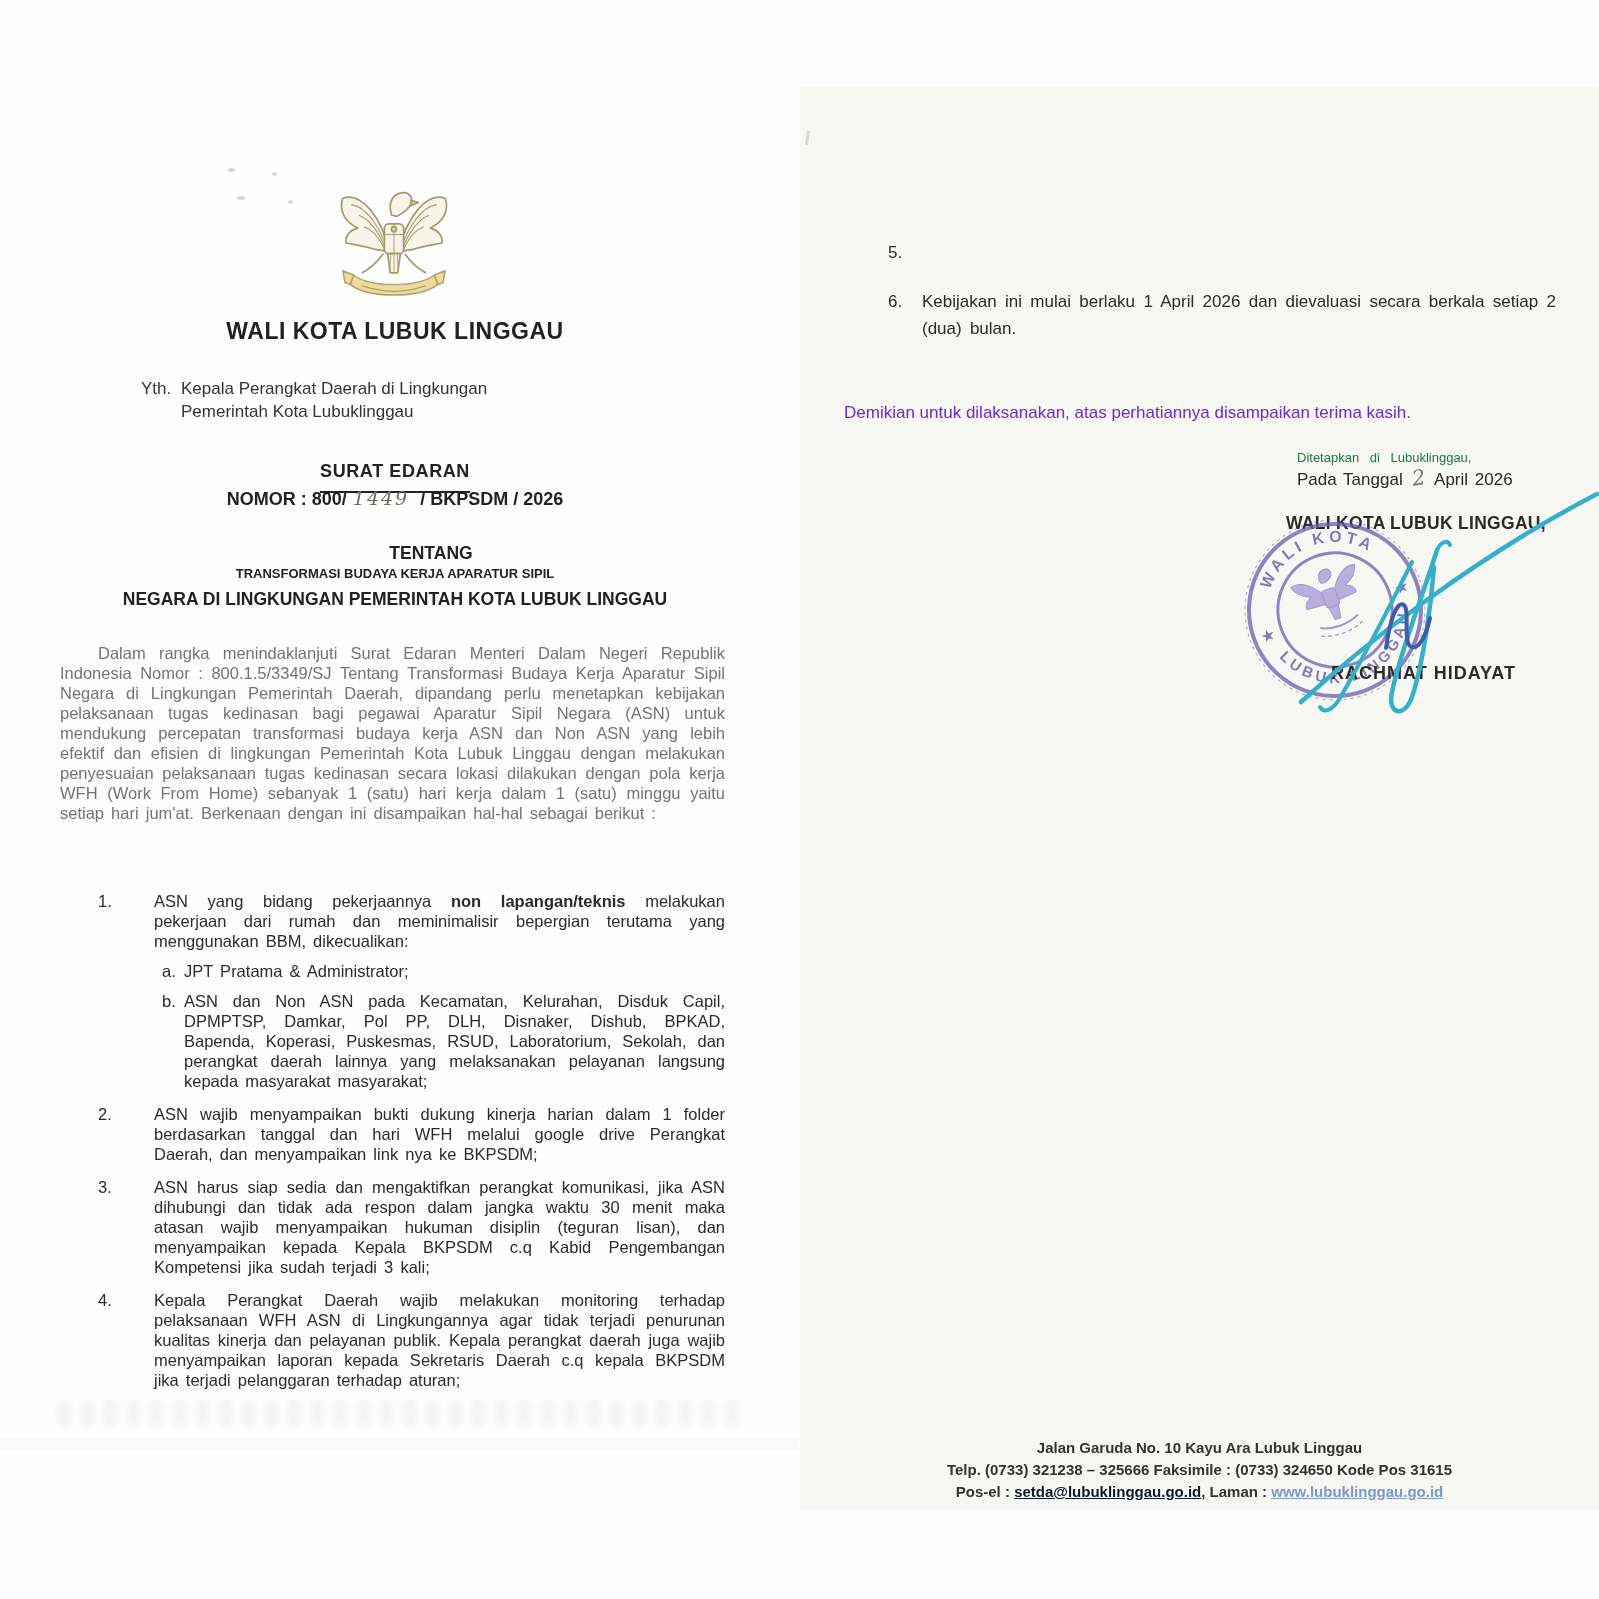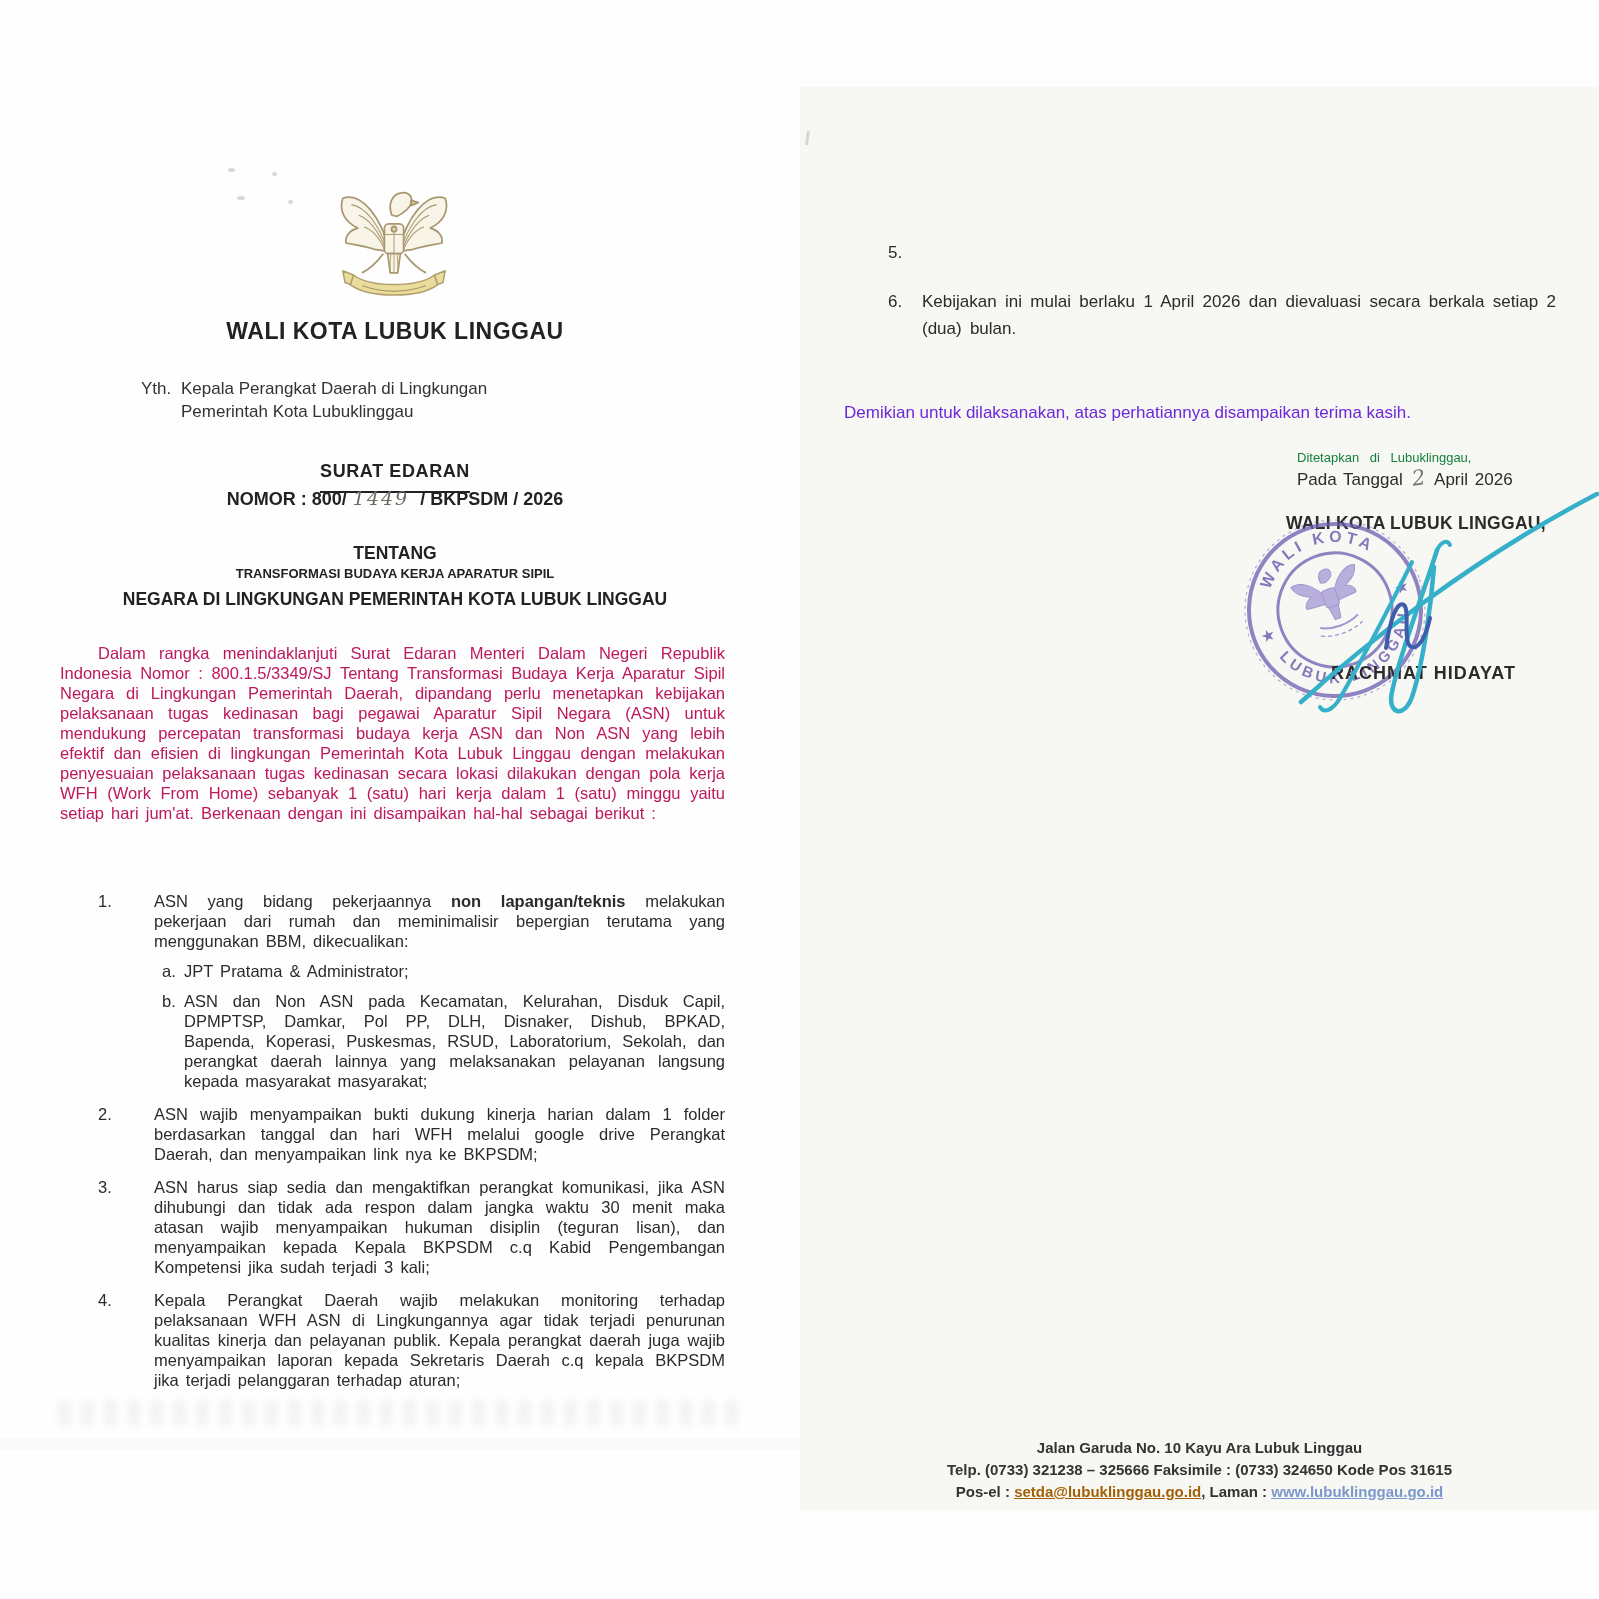--- a/index.html
+++ b/index.html
@@ -13,25 +13,25 @@
             font-size:23px;font-weight:bold;letter-spacing:.5px;color:#222;}
   .yth{position:absolute;left:103px;top:377px;display:flex;font-size:17px;line-height:23px;color:#333;margin-left:38px;}
   .yth-label{width:40px;}
   .center-line{position:absolute;left:0;width:790px;text-align:center;color:#222;}
   .surat{top:461px;font-size:18px;font-weight:bold;letter-spacing:.6px;}
   .surat span{border-bottom:2.5px solid #222;padding-bottom:10px;}
   .nomor{top:487px;font-size:18px;font-weight:bold;}
   .hand{font-family:"DejaVu Serif",serif;font-style:italic;font-weight:normal;
         color:#6f6a62;letter-spacing:2px;}
   .nomor .hand{font-size:19px;padding:0 6px;}
-  .tentang{top:543px;font-size:17.5px;font-weight:bold;}
+  .tentang{top:543px;font-size:17.5px;font-weight:bold;margin-left:36px;}
   .subj1{top:566px;font-size:13px;font-weight:bold;}
   .subj2{top:589px;font-size:17.5px;font-weight:bold;}
   .para{position:absolute;left:60px;top:643px;width:665px;font-size:16.5px;line-height:20px;
-        text-align:justify;text-indent:38px;word-spacing:2.5px;color:#be185d;}
+        text-align:justify;text-indent:38px;word-spacing:2.5px;color:#737373;}
   .numlist{position:absolute;left:60px;top:891px;width:665px;font-size:16.5px;line-height:20px;
            word-spacing:2.5px;color:#2b2b2b;}
   .nitem{display:flex;margin-bottom:13px;}
   .nno{width:24px;margin-left:38px;flex:none;}
   .ntxt{flex:1;text-align:justify;margin-left:32px;}
   .sub{display:flex;margin-top:10px;}
   .slab{width:22px;margin-left:8px;flex:none;}
   .stxt{flex:1;text-align:justify;}
   .ghost1{position:absolute;left:58px;top:1400px;width:686px;height:26px;opacity:.5;
           background:repeating-linear-gradient(90deg,rgba(110,110,118,.14) 0 13px,transparent 13px 23px);
@@ -220,18 +220,18 @@
         <path d="M1437,550 C1424,592 1400,652 1392,692 C1387,714 1404,719 1412,697 C1423,664 1431,606 1434,567" stroke="#36b0c9" stroke-width="4.5"></path>
         <path d="M1386,648 C1390,620 1397,600 1404,605 C1410,610 1403,640 1410,646 C1418,652 1426,636 1430,618" stroke="#3d5cab" stroke-width="4"></path>
         <path d="M1412,562 C1392,602 1362,660 1340,698 C1333,710 1324,714 1320,707" stroke="#36b0c9" stroke-width="4"></path>
       </g>
     </svg>
 
     <div class="footer">
       <div>Jalan Garuda No. 10 Kayu Ara Lubuk Linggau</div>
       <div>Telp. (0733) 321238 – 325666 Faksimile : (0733) 324650 Kode Pos 31615</div>
       <div>
-        <span>Pos-el : </span><span class="flink" style="color:#a16207">setda@lubuklinggau.go.id</span><span>, Laman : </span><span class="flink" style="color:#7b97cb">www.lubuklinggau.go.id</span>
+        <span>Pos-el : </span><span class="flink" style="color:#0f172a">setda@lubuklinggau.go.id</span><span>, Laman : </span><span class="flink" style="color:#7b97cb">www.lubuklinggau.go.id</span>
       </div>
     </div>
   </div>
 
 </div>
 
 </body></html>

